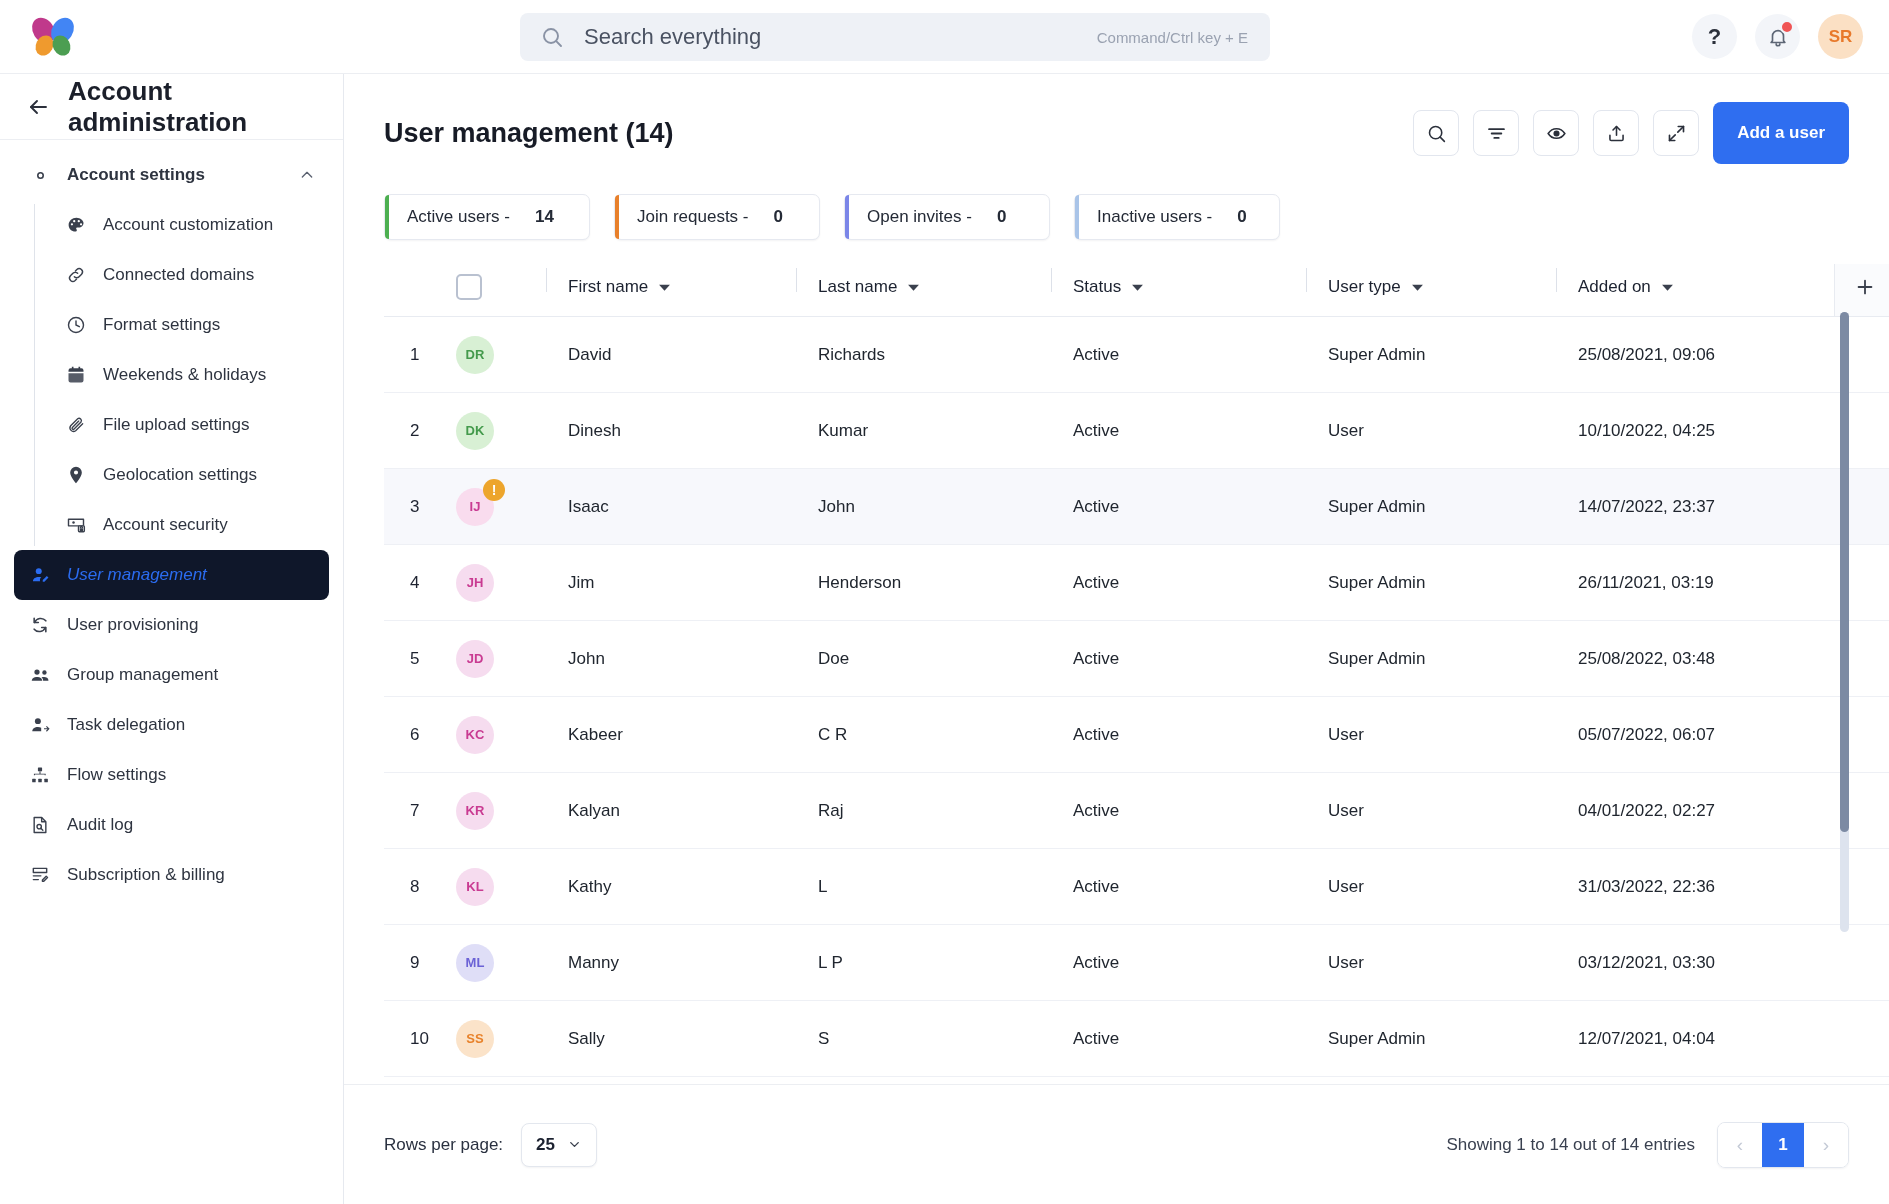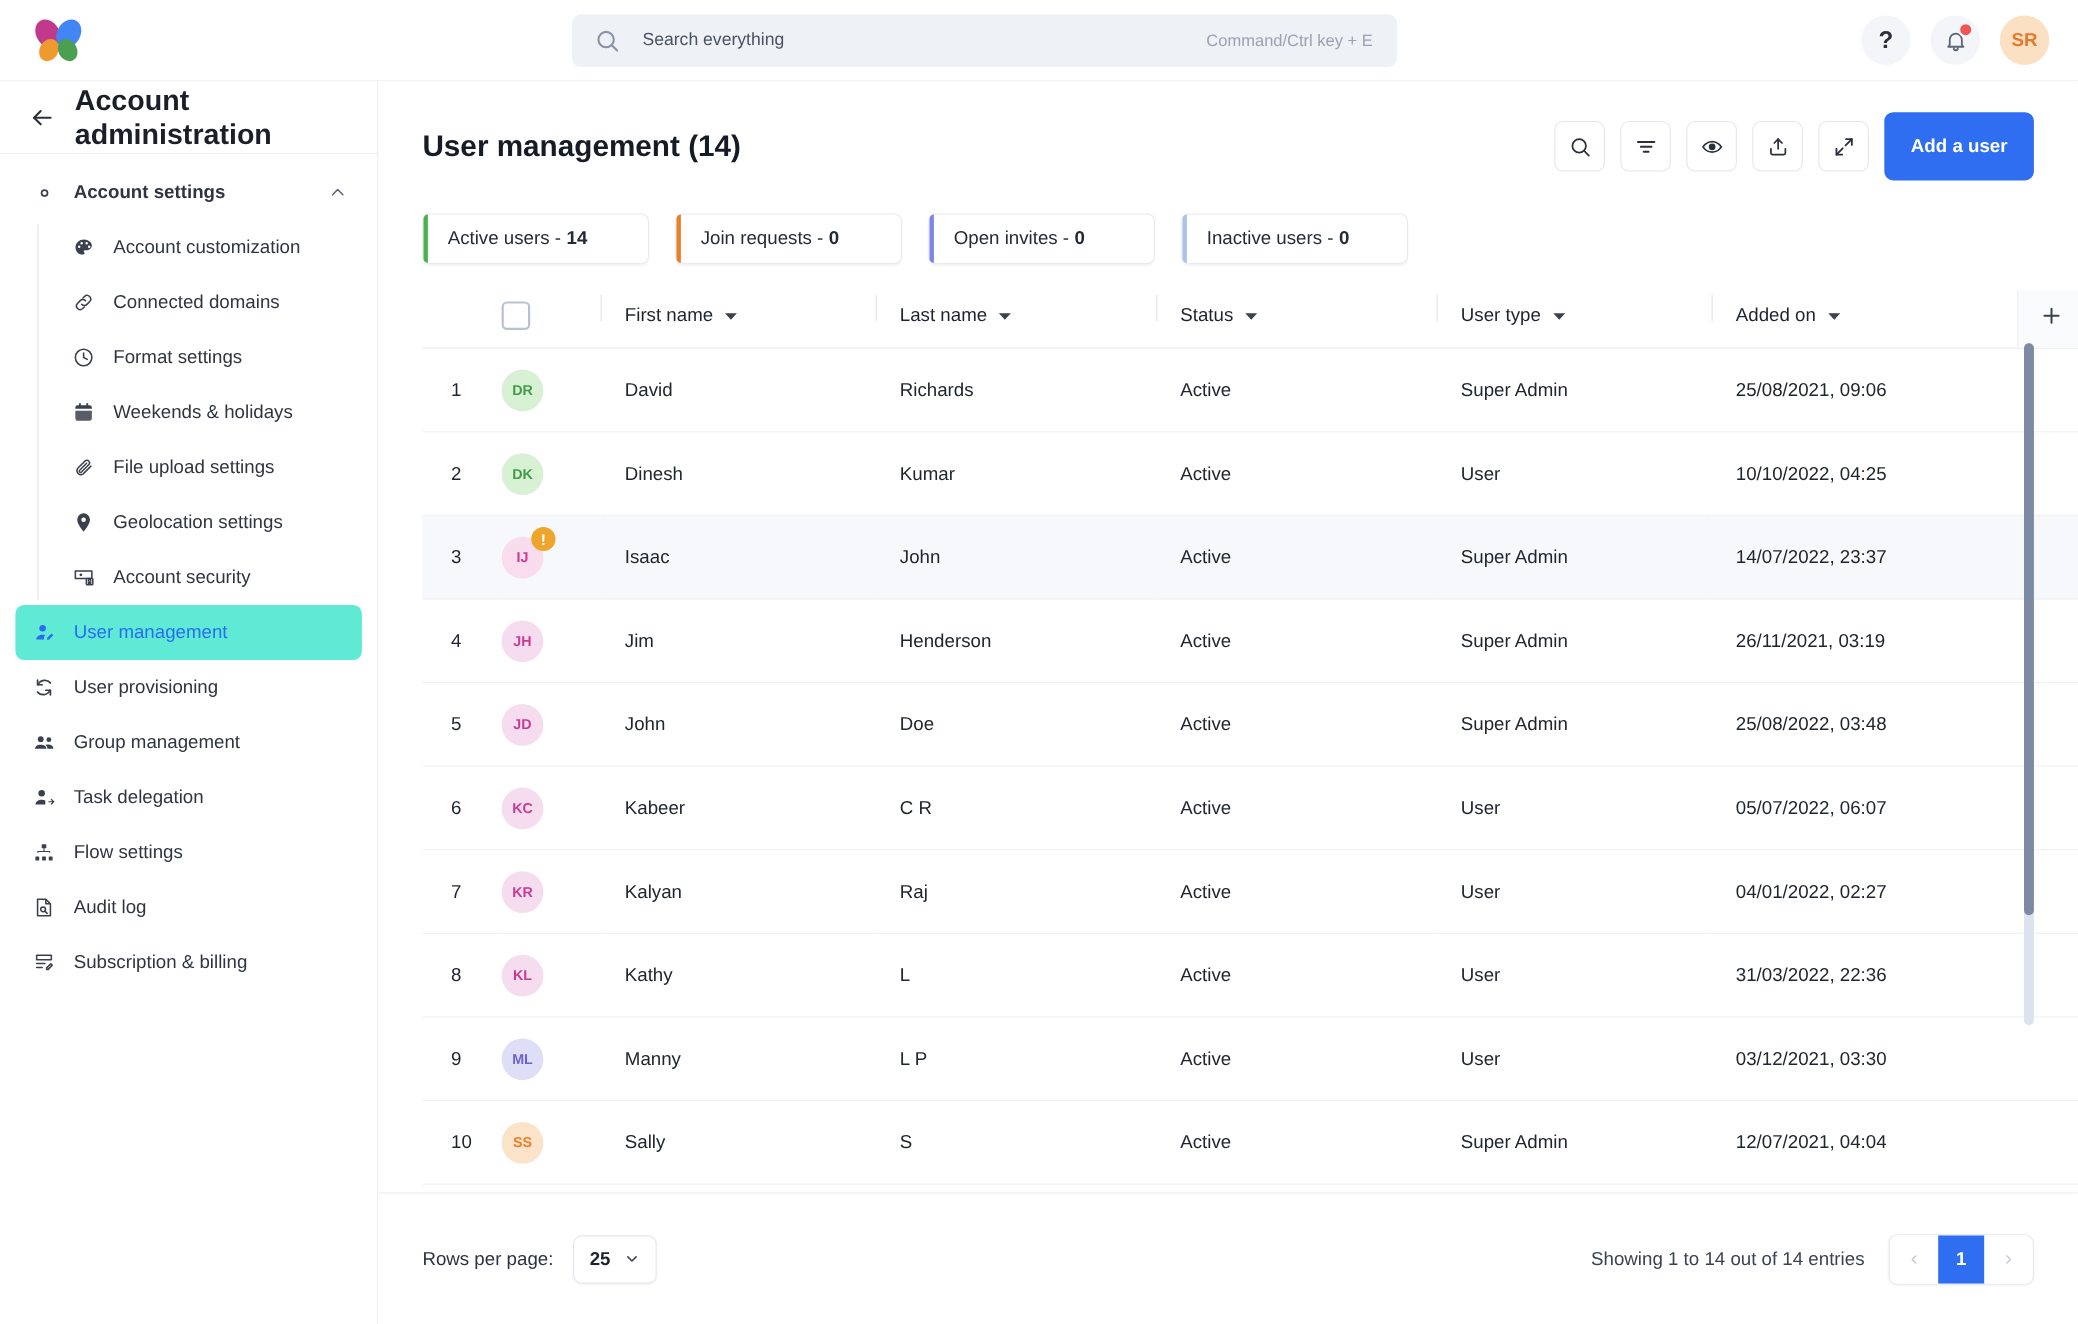--- a/index.html
+++ b/index.html
@@ -24,21 +24,21 @@
   .petal.bl { background: #ef9a2e; left: 3px;  top: 20px; width: 17px; height: 21px; transform: rotate(28deg); }
   .petal.br { background: #4c9e52; left: 20px; top: 20px; width: 17px; height: 21px; transform: rotate(-28deg); }
 
   .searchwrap {
     position: absolute; left: 520px; top: 13px; width: 750px; height: 48px;
     background: #eef1f6; border-radius: 8px; display: flex; align-items: center;
   }
   .searchwrap .mag { margin-left: 20px; display: flex; }
   .search-input {
     flex: 1; border: 0; background: transparent; outline: none;
-    font-family: "Liberation Sans", sans-serif; font-size: 16px; color: #3c4453;
+    font-family: "Liberation Sans", sans-serif; font-size: 22px; color: #3c4453;
     margin-left: 20px;
   }
   .search-input::placeholder { color: #4a5262; }
   .kbdhint {
     font-size: 15px; color: #9aa2b1; margin-right: 22px; white-space: nowrap;
   }
 
   .tr-actions { position: absolute; right: 26px; top: 14px; display: flex; align-items: center; gap: 18px; }
   .circ-btn {
     width: 45px; height: 45px; border-radius: 50%; background: #f3f5f9;
@@ -74,21 +74,21 @@
   }
   .sb-row .ico { width: 22px; height: 22px; display: flex; align-items: center; justify-content: center; flex: 0 0 22px; }
   .sb-row.group { font-weight: bold; justify-content: flex-start; }
   .sb-row.group .chev { margin-left: auto; margin-right: 14px; }
   .sub-wrap { position: relative; margin-left: 34px; padding-left: 0; }
   .sub-wrap:before {
     content: ""; position: absolute; left: 0px; top: 4px; bottom: 4px;
     width: 1px; background: #dfe3ea;
   }
   .sb-row.sub { margin: 0 14px 0 16px; height: 50px; }
-  .sb-row.active { background: #5eead4; color: #2b6cf0; font-weight: normal; }
+  .sb-row.active { background: #0f172a; color: #2b6cf0; font-weight: normal; font-style: italic; }
   .sb-row.active .ico svg { fill: #2b6cf0; }
 
   
   .main { position: absolute; top: 74px; left: 344px; right: 0; bottom: 0; background: #fff; }
   .page-head {
     display: flex; align-items: center; padding: 28px 40px 0 40px;
   }
   .page-title { font-size: 27px; font-weight: bold; color: #171b26; }
   .toolbar { margin-left: auto; display: flex; align-items: center; gap: 14px; }
   .tb-btn {
@@ -99,21 +99,21 @@
     height: 62px; background: #2f6ef0; color: #fff; border: 0; border-radius: 8px;
     padding: 0 24px; font-size: 17px; font-weight: bold; cursor: pointer;
     font-family: "Liberation Sans", sans-serif;
   }
 
   .chips { display: flex; gap: 24px; padding: 30px 40px 0 40px; }
   .chip {
     min-width: 206px; height: 46px; background: #fff; border: 1px solid #e6e9f0;
     border-radius: 7px; display: flex; align-items: center; padding-left: 22px;
     font-size: 17px; color: #242a36; box-shadow: 0 1px 2px rgba(20,25,40,.05);
-    position: relative; cursor: pointer;
+    position: relative; cursor: pointer; gap: 20px;
   }
   .chip:before { content:""; position: absolute; left: 0; top: 0; bottom: 0; width: 4px; border-radius: 7px 0 0 7px; }
   .chip b { font-weight: bold; margin-left: 5px; }
 
   
   .table-area { margin: 24px 40px 0 40px; position: relative; }
   table { width: 100%; border-collapse: collapse; table-layout: fixed; }
   thead th {
     text-align: left; font-size: 17px; font-weight: normal; color: #1c2230;
     padding: 10px 0 16px 0; border-bottom: 1px solid #e8ebf1;

